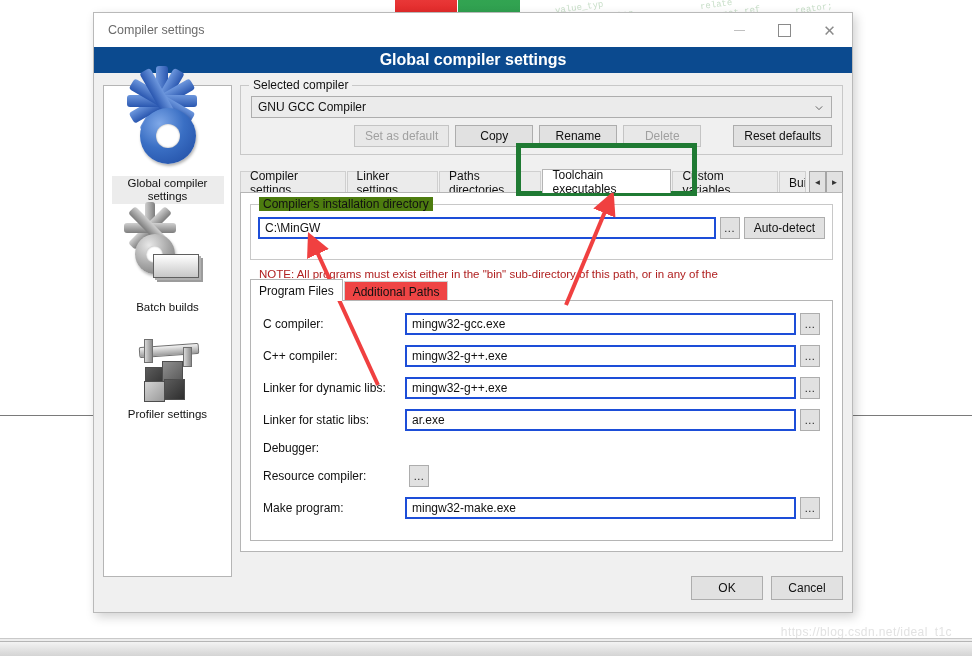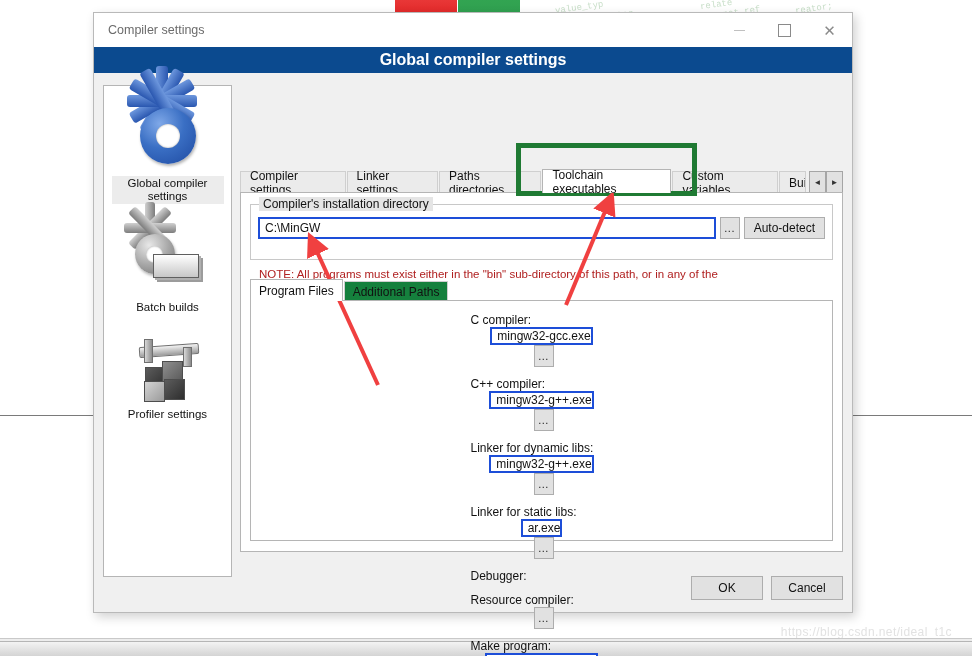--- a/index.html
+++ b/index.html
@@ -239,21 +239,21 @@
 
   #tabpanel {
     position: absolute; left: 0; top: 107px; right: 0; bottom: 0;
     background: #ffffff; border: 1px solid #b5b5b5; box-sizing: border-box;
   }
 
   #install-dir-box {
     position: absolute; left: 9px; top: 11px; right: 9px; height: 56px;
     box-sizing: border-box; padding: 12px 7px 0 7px;
   }
-  #install-dir-box > .legend { background:#e5e5e5; }
+  #install-dir-box > .legend { background:#4d7c0f; }
   .row { display: flex; align-items: center; }
   .textfield {
     height: 22px; box-sizing: border-box;
     border: 2px solid #1d4ed8; background: #ffffff;
     font-size: 12px; color: #111;
     display: flex; align-items: center; padding-left: 5px;
     flex: 1;
   }
   .dots-btn {
     width: 20px; height: 22px; margin-left: 4px;
@@ -272,33 +272,33 @@
     color: #b02020; font-size: 11.5px; margin-top: 3px; white-space: nowrap;
   }
 
   
   #inner-tabstrip {
     position: absolute; left: 9px; top: 72px; right: 9px; height: 22px;
     display: flex; align-items: flex-end;
   }
   .itab {
     height: 20px; padding: 0 8px; display:flex; align-items:center;
-    font-size: 12px; color: #111; background: #15803d;
+    font-size: 12px; color: #111; background: #ef4444;
     border: 1px solid #cfcfcf; border-bottom: none; box-sizing: border-box;
     margin-right: 1px;
   }
   .itab.active { background: #ffffff; height: 22px; border-color:#b5b5b5; z-index:2; position: relative;}
 
   #inner-panel {
     position: absolute; left: 9px; top: 93px; right: 9px; bottom: 10px;
     background: #ffffff; border: 1px solid #b5b5b5; box-sizing: border-box;
     padding: 12px 12px 0 12px;
   }
   .field-row {
-    display: flex; align-items: center; margin-bottom: 10px; flex-direction: column;
+    display: flex; align-items: center; margin-bottom: 10px;
   }
   .field-label {
     width: 142px; font-size: 12px; color: #111; flex: none;
   }
 
   
   #footer {
     position: absolute; right: 9px; bottom: 12px;
     display: flex; gap: 8px;
   }
@@ -401,20 +401,36 @@
           <div class="cube lt" style="left:13px; top:50px;"></div>
           <div class="cube md" style="left:31px; top:30px;"></div>
           <div class="cube dk" style="left:33px; top:48px;"></div>
         </div>
         <div class="icon-label">Profiler settings</div>
       </div>
     </div>
 
     <div id="right-pane">
 
+      <div class="groupbox" id="selected-compiler-box">
+        <div class="legend">Selected compiler</div>
+        <div class="combo">
+          <span>GNU GCC Compiler</span>
+          <svg class="arrow" viewBox="0 0 10 10">
+            <path d="M1 3 L5 7 L9 3" fill="none" stroke="#444" stroke-width="1"></path>
+          </svg>
+        </div>
+        <div class="btnrow">
+          <div class="btn disabled">Set as default</div>
+          <div class="btn">Copy</div>
+          <div class="btn">Rename</div>
+          <div class="btn disabled">Delete</div>
+          <div class="btn" style="margin-left:26px;">Reset defaults</div>
+        </div>
+      </div>
 
       <div id="tabstrip">
         <div class="tab">Compiler settings</div>
         <div class="tab">Linker settings</div>
         <div class="tab">Paths directories</div>
         <div class="tab active">Toolchain executables</div>
         <div class="tab">Custom variables</div>
         <div class="tab clipped">Bui</div>
         <div class="spin">
           <div class="spin-btn">◄</div>

